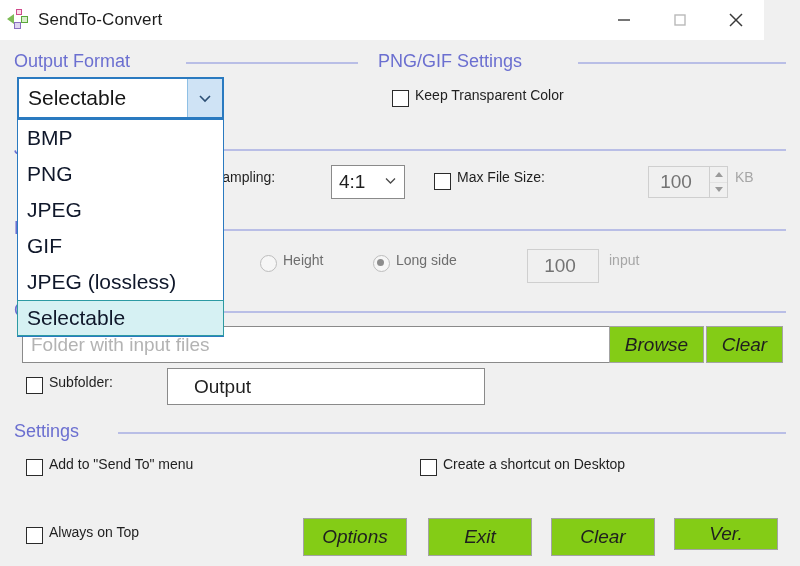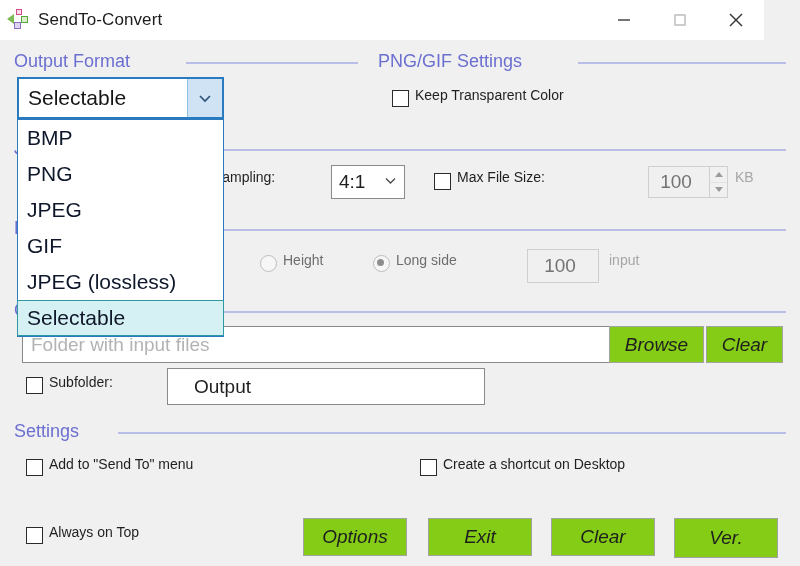--- a/index.html
+++ b/index.html
@@ -380,21 +380,21 @@
 
     <div class="cb" style="left:420px; top:419px;"></div>
     <div class="lbl" style="left:443px; top:416px;">Create a shortcut on Desktop</div>
 
     <div class="cb" style="left:26px; top:487px;"></div>
     <div class="lbl" style="left:49px; top:484px;">Always on Top</div>
 
     <div class="btn" style="left:428px; top:478px; width:104px; height:38px;">Exit</div>
     <div class="btn" style="left:303px; top:478px; width:104px; height:38px;">Options</div>
     <div class="btn" style="left:551px; top:478px; width:104px; height:38px;">Clear</div>
-    <div class="btn" style="left:674px; top:478px; width:104px; height:40px;">Ver.</div>
+    <div class="btn" style="left:674px; top:478px; width:104px; height:32px;">Ver.</div>
 
     <div class="combo-main" style="left:17px; top:37px; width:207px; height:42px;">
       <span class="val">Selectable</span>
       <span class="arrowbox">
         <svg width="16" height="16" viewBox="0 0 16 16">
             <polyline points="3,6 8,11 13,6" fill="none" stroke="currentColor" stroke-width="1.6"></polyline>
           </svg>
       </span>
     </div>
 

